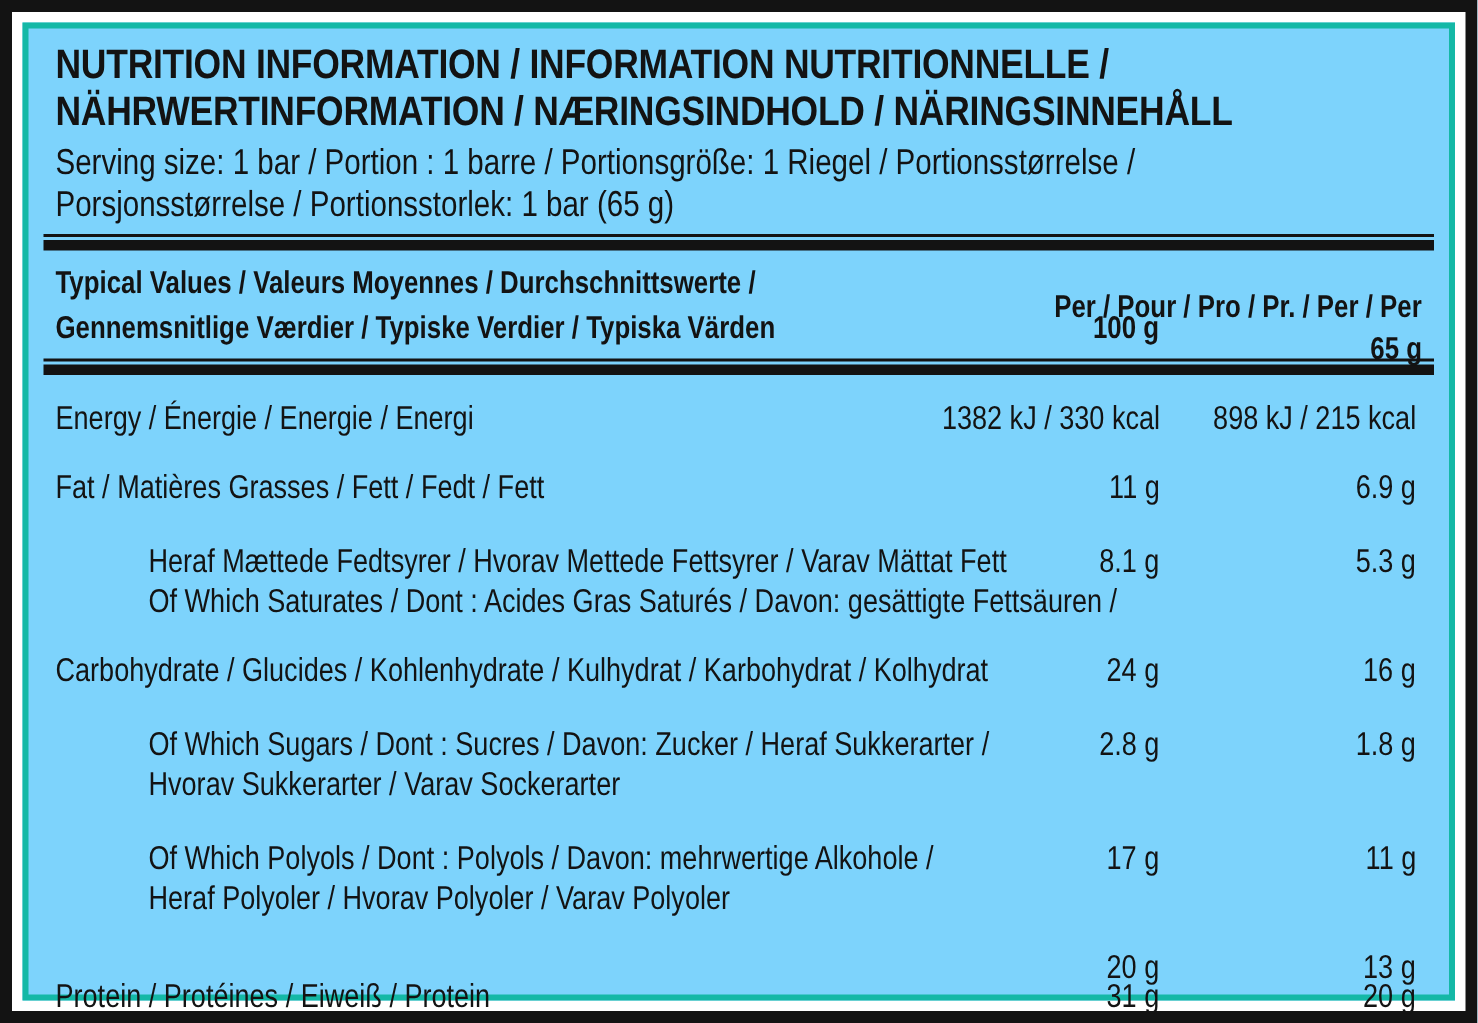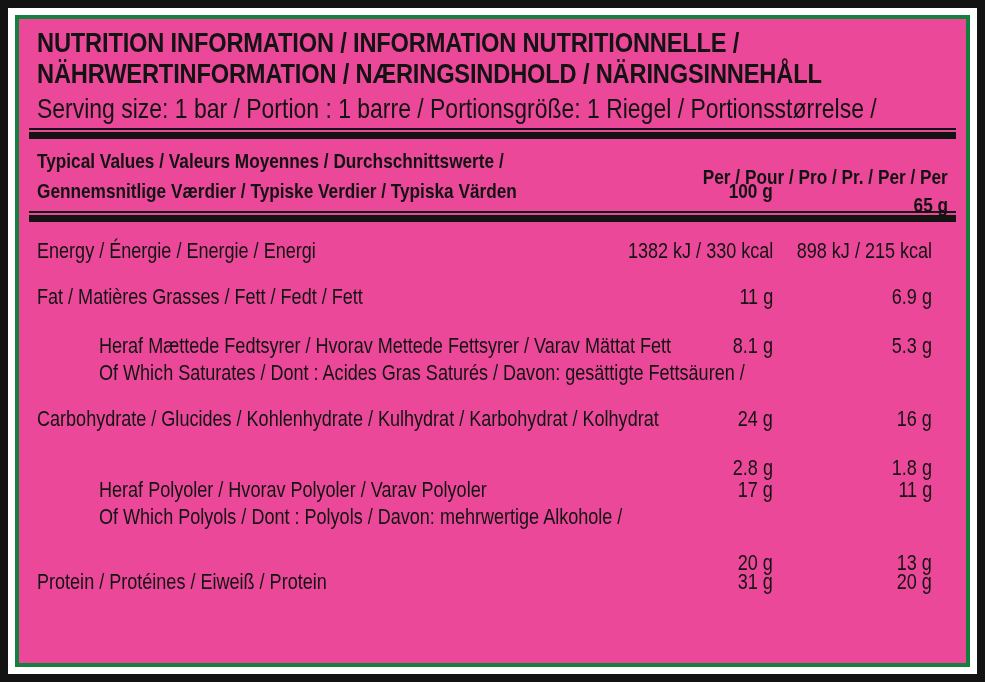--- a/index.html
+++ b/index.html
@@ -7,62 +7,63 @@
     width:985px;height:682px;position:relative;overflow:hidden;
     font-family:"Liberation Sans", sans-serif;color:#131313;
     -webkit-font-smoothing:antialiased;
   }
   .frame-outer{
     box-sizing:border-box;width:985px;height:682px;
     border:8px solid #131313;padding:7px;background:#fff;
   }
   .frame-inner{
     box-sizing:border-box;width:100%;height:100%;
-    border:4px solid #15803d;padding:4px 18px 6px 18px;background:#ec4899;text-decoration:underline;
+    border:4px solid #14b8a6;padding:4px 18px 6px 18px;background:#7dd3fc;text-decoration:underline;
   }
   
   .cond{display:inline-block;white-space:nowrap;transform:scaleX(0.82);transform-origin:0 50%;}
   .num .cond, .rnum .cond{transform-origin:100% 50%;}
   .title{font-weight:bold;font-size:27.5px;margin:4px 0 6px 0;letter-spacing:-0.2px;}
   .title .tline{line-height:31px;}
   .title .cond{transform:scaleX(0.86);}
-  .serving{font-size:28px;}
+  .serving{font-size:24px;}
   .serving .tline{line-height:28px;}
   .rule{margin:5px -8px 7px -8px;}
   .rule-thin{height:2px;background:#131313;margin-bottom:2px;}
   .rule-thick{height:7px;background:#131313;}
   .rule.second{margin:5px -8px 8px -8px;}
   .cols-head{position:relative;height:60px;font-weight:bold;font-size:21px;margin-top:2px;}
   .cols-head .tline{line-height:30px;}
   .cols-head .rnum{position:absolute;line-height:30px;}
   .cols-head .per-line{top:16px;right:0;}
   .cols-head .c100{top:30px;right:175px;}
   .cols-head .c65{top:44px;right:0;}
   .row{position:relative;padding:3px 0 4px 0;font-size:22px;margin-top:12px;}
   .row .tline{line-height:27px;}
   .row.indent{padding-top:6px;}
   .row.indent .lab{padding-left:62px;}
   .num{position:absolute;line-height:27px;}
   .num-100{top:3px;right:175px;}
-  .num-65{top:3px;right:16px;}
+  .num-65{top:3px;right:4px;}
   .row.indent .num{top:6px;}
 </style>
 </head>
 <body>
 
 <div class="frame-outer">
   <div class="frame-inner">
 
     <div class="title">
       <div class="tline"><span class="cond">NUTRITION INFORMATION / INFORMATION NUTRITIONNELLE /</span></div>
       <div class="tline"><span class="cond">NÄHRWERTINFORMATION / NÆRINGSINDHOLD / NÄRINGSINNEHÅLL</span></div>
     </div>
 
     <div class="serving">
       <div class="tline"><span class="cond">Serving size: 1 bar / Portion : 1 barre / Portionsgröße: 1 Riegel / Portionsstørrelse /</span></div>
+      <div class="tline"><span class="cond">Porsjonsstørrelse / Portionsstorlek: 1 bar (65 g)</span></div>
     </div>
 
     <div class="rule">
       <div class="rule-thin"></div>
       <div class="rule-thick"></div>
     </div>
 
     <div class="cols-head">
       <div class="tline"><span class="cond">Typical Values / Valeurs Moyennes / Durchschnittswerte /</span></div>
       <div class="tline"><span class="cond">Gennemsnitlige Værdier / Typiske Verdier / Typiska Värden</span></div>
@@ -104,28 +105,32 @@
 
   <div class="row">
     <div class="lab">
             <div class="tline"><span class="cond">Carbohydrate / Glucides / Kohlenhydrate / Kulhydrat / Karbohydrat / Kolhydrat</span></div>
           </div>
     <div class="num num-100"><span class="cond">24 g</span></div>
     <div class="num num-65"><span class="cond">16 g</span></div>
   </div>
 
   <div class="row indent">
+    <div class="lab">
+            <div class="tline"><span class="cond">Of Which Sugars / Dont : Sucres / Davon: Zucker / Heraf Sukkerarter /</span></div>
+            <div class="tline"><span class="cond">Hvorav Sukkerarter / Varav Sockerarter</span></div>
+          </div>
     <div class="num num-100"><span class="cond">2.8 g</span></div>
     <div class="num num-65"><span class="cond">1.8 g</span></div>
   </div>
 
   <div class="row indent">
     <div class="lab">
+            <div class="tline"><span class="cond">Of Which Polyols / Dont : Polyols / Davon: mehrwertige Alkohole /</span></div>
             <div class="tline"><span class="cond">Heraf Polyoler / Hvorav Polyoler / Varav Polyoler</span></div>
-            <div class="tline"><span class="cond">Of Which Polyols / Dont : Polyols / Davon: mehrwertige Alkohole /</span></div>
           </div>
     <div class="num num-100"><span class="cond">17 g</span></div>
     <div class="num num-65"><span class="cond">11 g</span></div>
   </div>
 
   <div class="row">
     <div class="num num-100"><span class="cond">20 g</span></div>
     <div class="num num-65"><span class="cond">13 g</span></div>
   </div>
 

